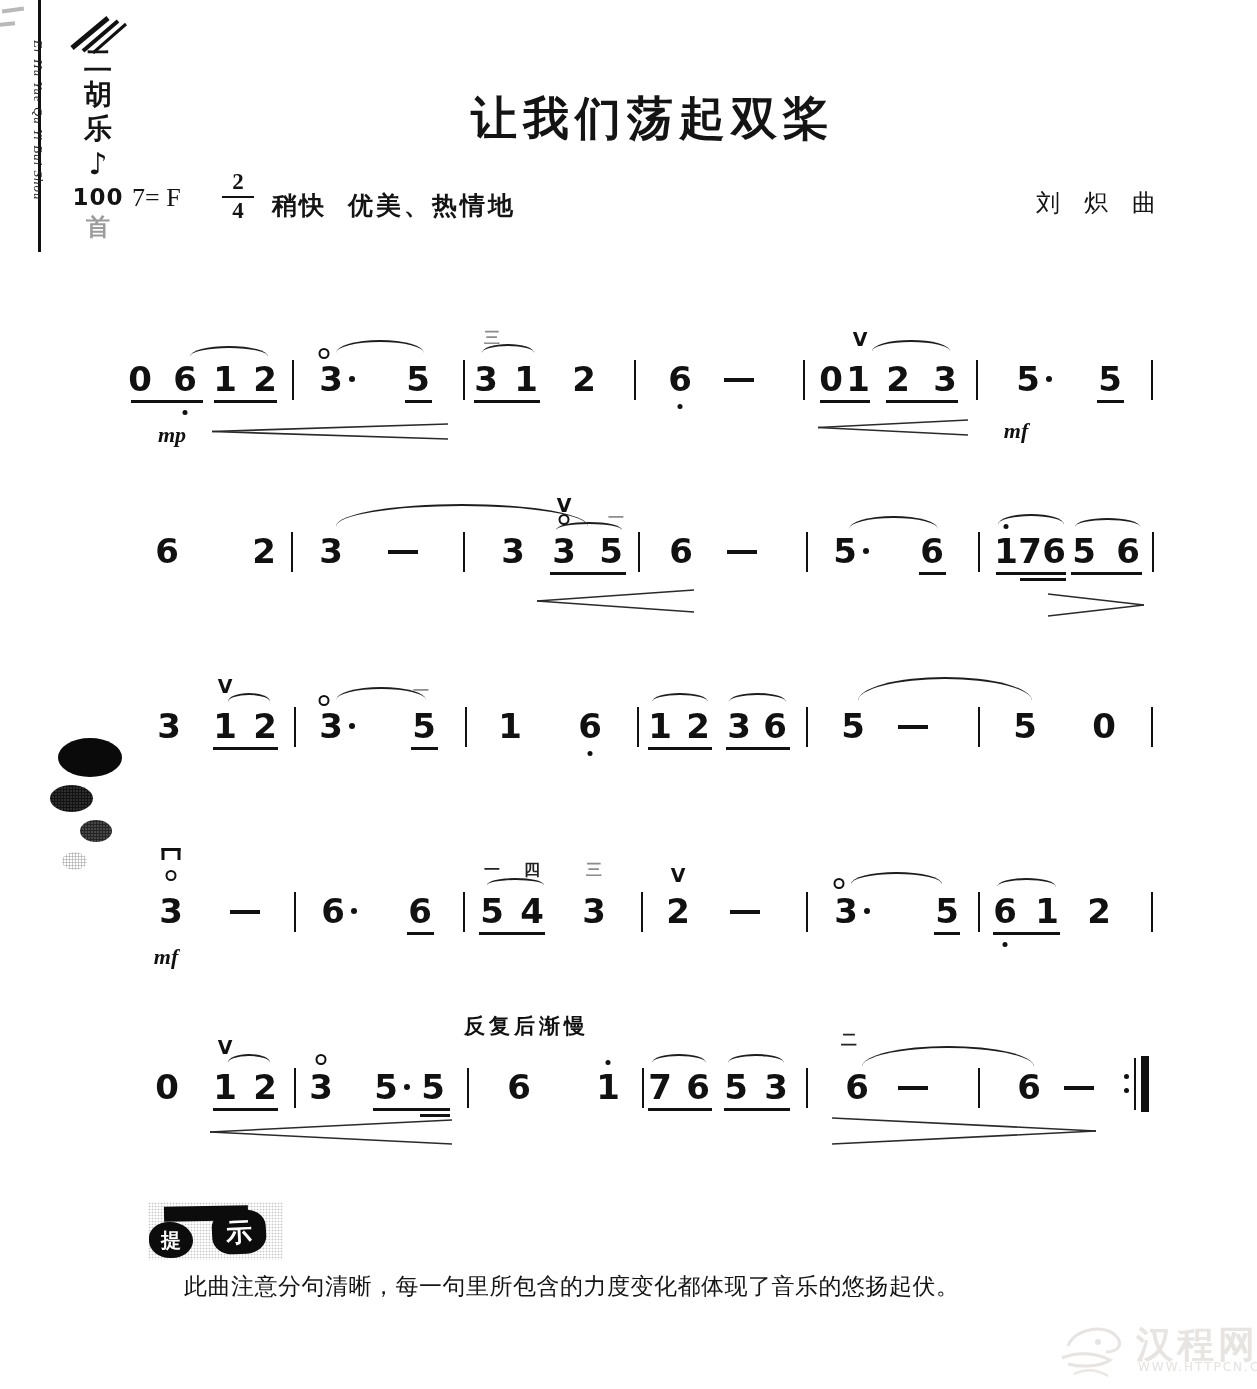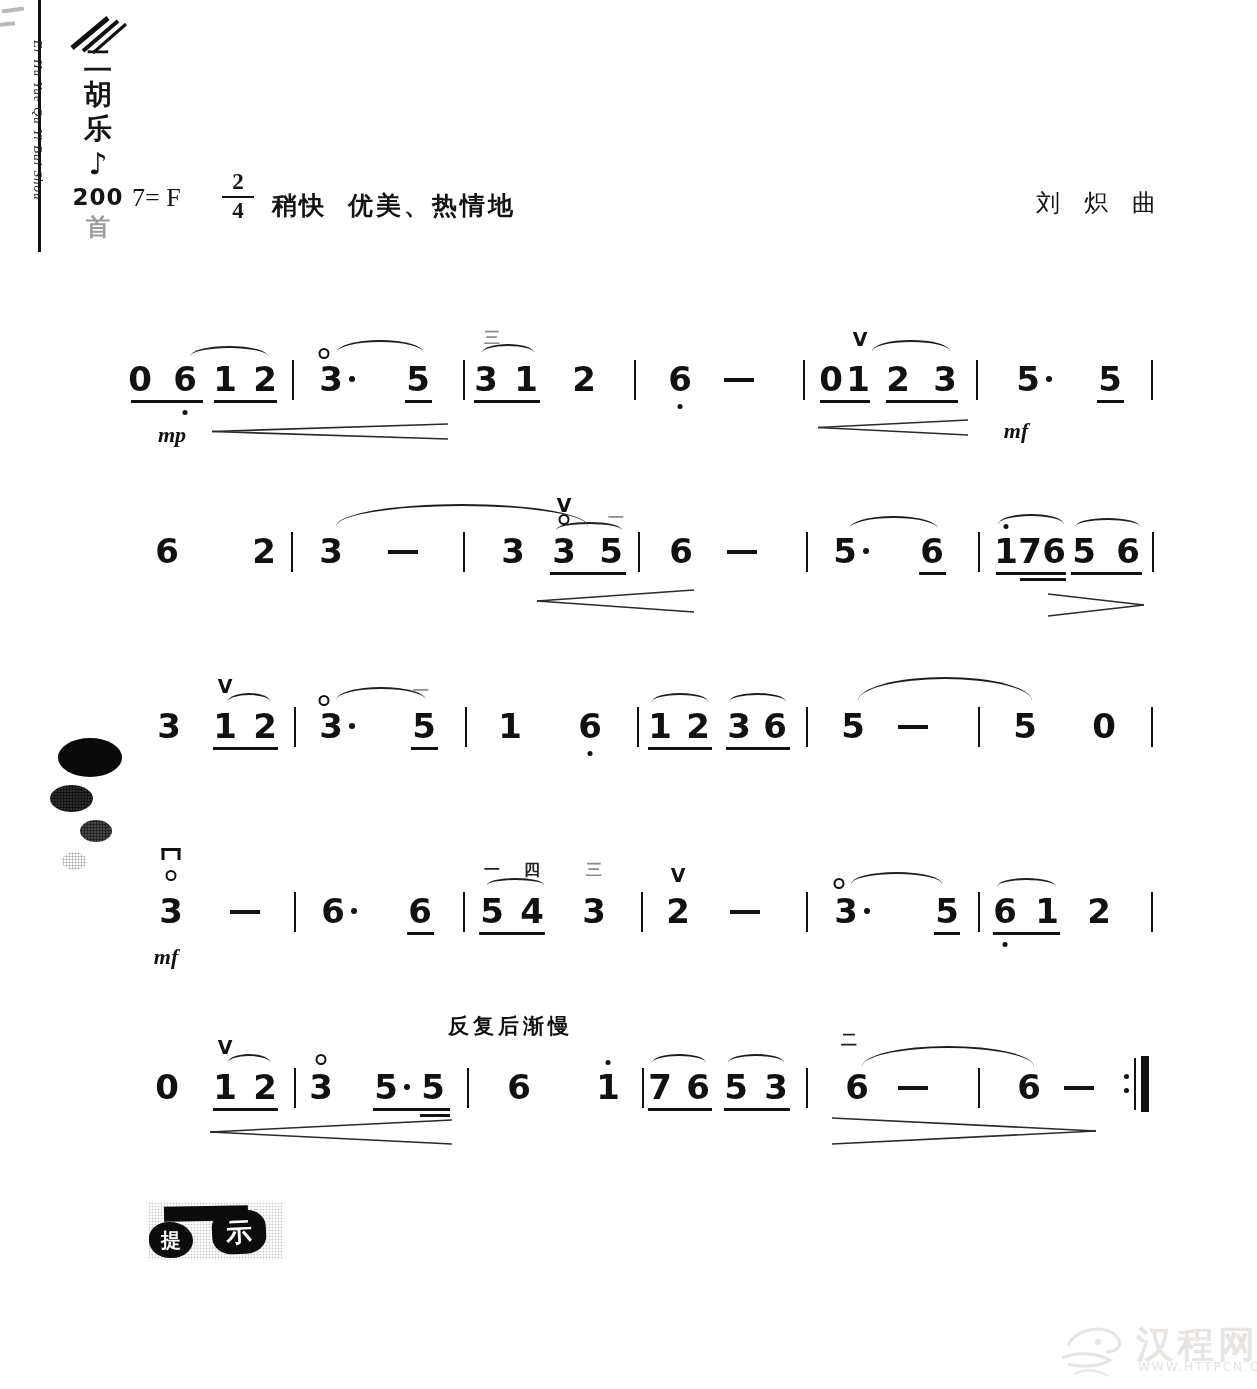--- a/index.html
+++ b/index.html
@@ -88,26 +88,27 @@
     <line x1="6" y1="36" x2="42" y2="6" stroke="#111" stroke-width="5"></line>
     <line x1="17" y1="39" x2="52" y2="9" stroke="#111" stroke-width="4"></line>
     <line x1="27" y1="41" x2="60" y2="12" stroke="#111" stroke-width="3"></line>
   </svg>
   <div class="side-en">Er Hu Yue Qu Yi Bai Shou</div>
   <div class="side-cn">
     <span class="ch">二</span>
     <span class="ch">胡</span>
     <span class="ch">乐</span>
     <span class="side-note">♪</span>
-    <span class="side-num">200</span>
+    <span class="side-num">100</span>
     <span class="side-shou">首</span>
   </div>
   <div class="corner-mark" style="left:2px;top:8px;width:22px;height:4px;transform:rotate(-8deg);"></div>
   <div class="corner-mark" style="left:0;top:22px;width:15px;height:4px;transform:rotate(-5deg);"></div>
 
+  <div class="title">让我们荡起双桨</div>
   <div class="keysig">7= F</div>
   <div class="meter">
     <div class="m-num">2</div>
     <div class="m-den">4</div>
   </div>
   <div class="tempo">稍快</div>
   <div class="expression">优美、热情地</div>
   <div class="composer">刘炽曲</div>
 
   <div id="score">
@@ -317,21 +318,21 @@
         <div class="beam" style="left: 648px; top: 74px; width: 64px; height: 3px;"></div>
         <div class="beam" style="left: 724px; top: 74px; width: 66px; height: 3px;"></div>
         <div class="beam" style="left: 420px; top: 80px; width: 30px; height: 3px;"></div>
         <div class="slur" style="left: 228px; top: 20px; width: 42px; height: 9px;"></div>
         <div class="slur" style="left: 652px; top: 20px; width: 54px; height: 9px;"></div>
         <div class="slur" style="left: 728px; top: 20px; width: 56px; height: 9px;"></div>
         <div class="slur" style="left: 862px; top: 12px; width: 172px; height: 24px;"></div>
         <div class="markv" style="left: 225px; top: 4px;">V</div>
         <div class="marko" style="left: 321px; top: 20px; width: 7px; height: 7px;"></div>
         <div class="marktxt" style="left: 849px; top: -2px;">二</div>
-        <div class="linetext" style="left: 448px; top: -22px;">反复后渐慢</div>
+        <div class="linetext" style="left: 464px; top: -22px;">反复后渐慢</div>
         <svg width="242" height="24" style="position: absolute; left: 210px; top: 86px; overflow: visible;">
           <line x1="0" y1="12" x2="242" y2="0" stroke="#2a2a2a" stroke-width="1.6"></line>
           <line x1="0" y1="12" x2="242" y2="24" stroke="#2a2a2a" stroke-width="1.6"></line>
         </svg>
         <svg width="264" height="26" style="position: absolute; left: 832px; top: 84px; overflow: visible;">
           <line x1="0" y1="0" x2="264" y2="13" stroke="#2a2a2a" stroke-width="1.6"></line>
           <line x1="0" y1="26" x2="264" y2="13" stroke="#2a2a2a" stroke-width="1.6"></line>
         </svg>
         <div class="rptdot" style="left: 1124px; top: 40px; width: 5px; height: 5px;"></div>
         <div class="rptdot" style="left: 1124px; top: 54px; width: 5px; height: 5px;"></div>
@@ -348,20 +349,21 @@
   <div class="hint">
     <div class="hint-speckle"></div>
     <div class="hint-bar"></div>
     <div class="hint-blob1">
       <span>提</span>
     </div>
     <div class="hint-blob2">
       <span>示</span>
     </div>
   </div>
+  <div class="hint-text">此曲注意分句清晰，每一句里所包含的力度变化都体现了音乐的悠扬起伏。</div>
 
   <div class="wm">
     <svg class="wm-logo" width="80" height="66">
       <path d="M14 28 C20 10, 52 6, 62 18 C70 26, 64 34, 52 34" fill="none" stroke="#e7e4e1" stroke-width="3"></path>
       <path d="M8 40 C22 34, 40 34, 56 42 C48 48, 28 50, 14 46" fill="none" stroke="#e7e4e1" stroke-width="3"></path>
       <path d="M20 56 C32 50, 44 52, 54 58" fill="none" stroke="#eae7e4" stroke-width="2.5"></path>
       <circle cx="44" cy="24" r="3" fill="#e7e4e1"></circle>
     </svg>
     <div class="wm-name">汉程网</div>
     <div class="wm-url">WWW.HTTPCN.COM</div>

